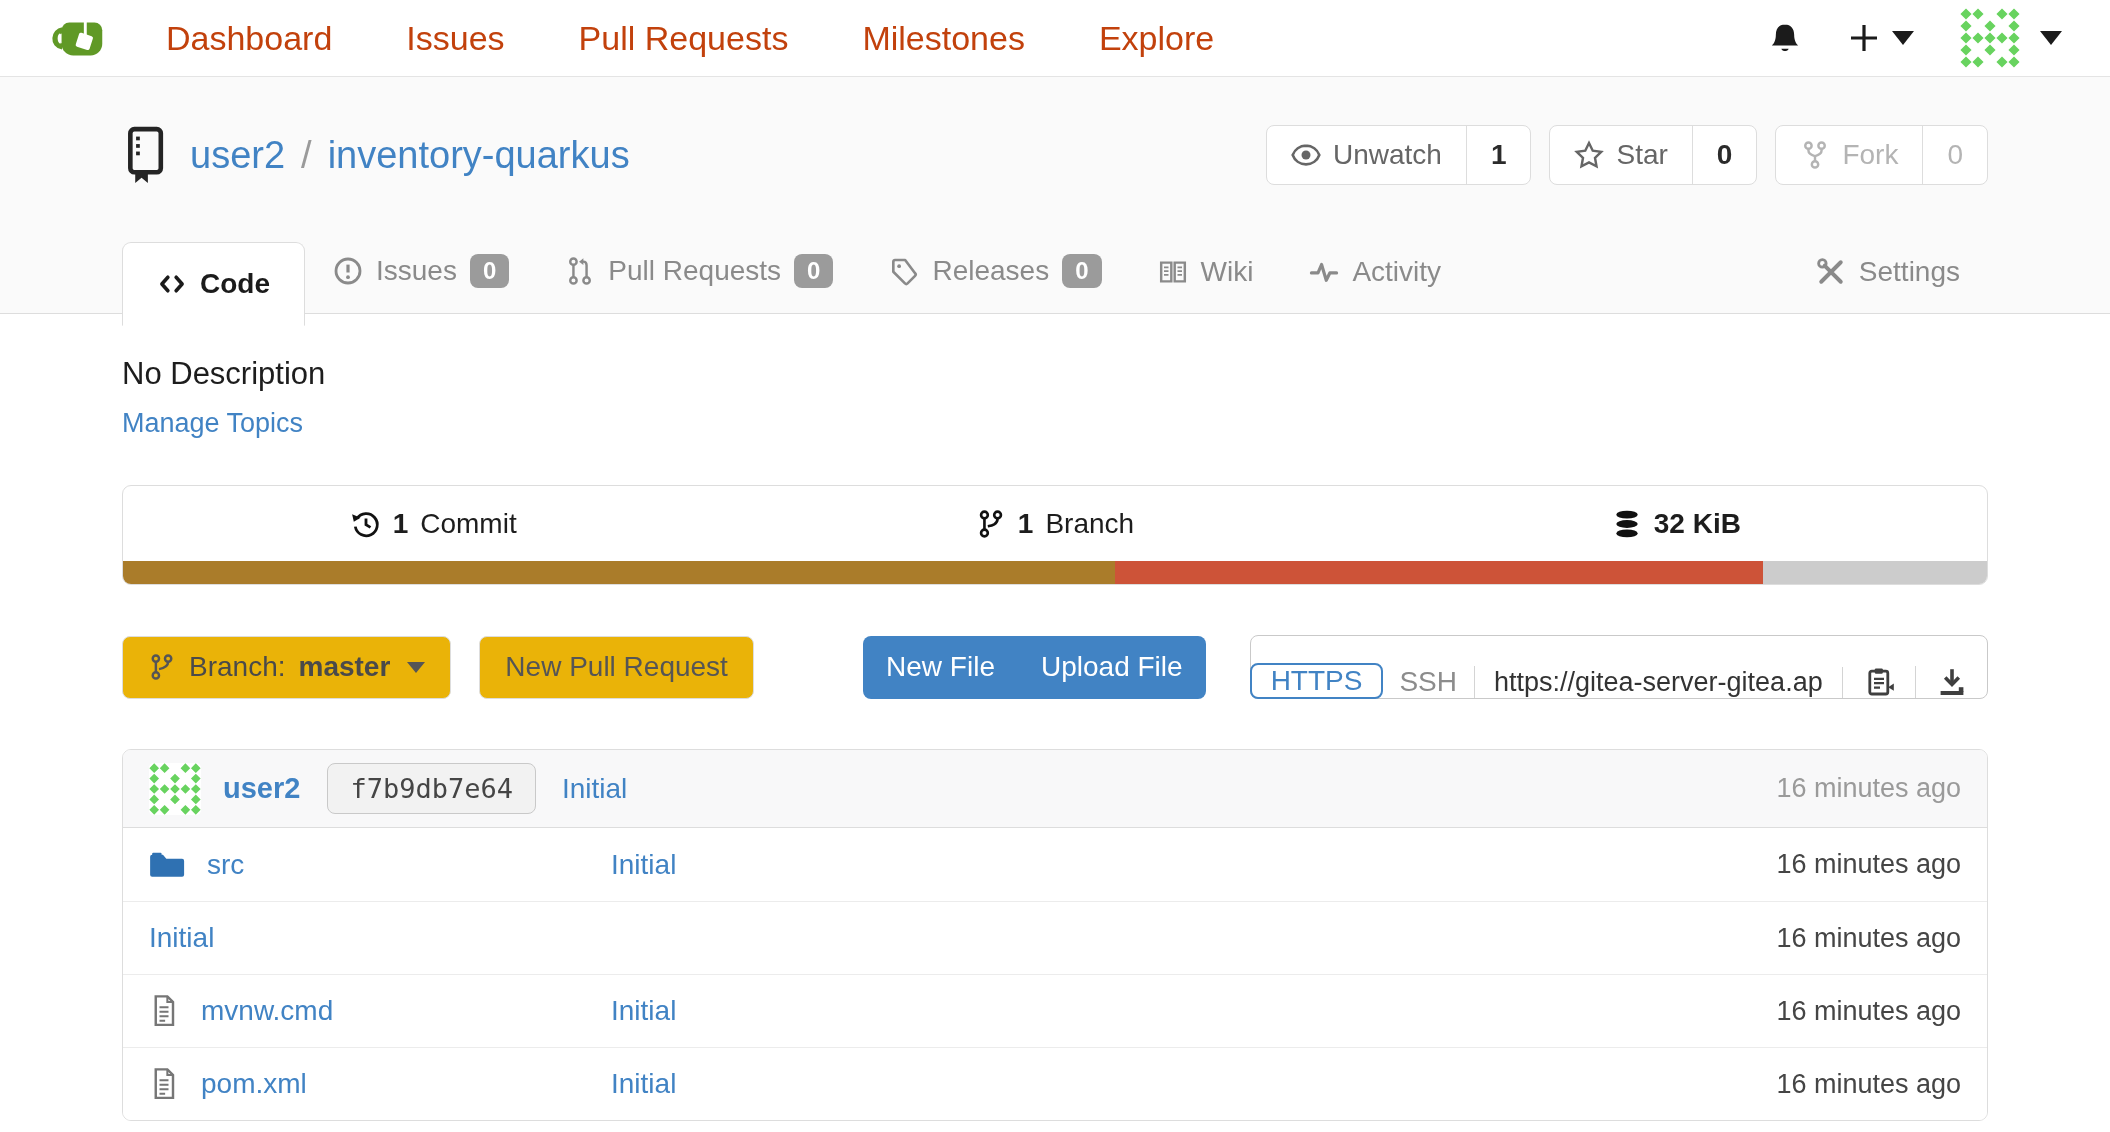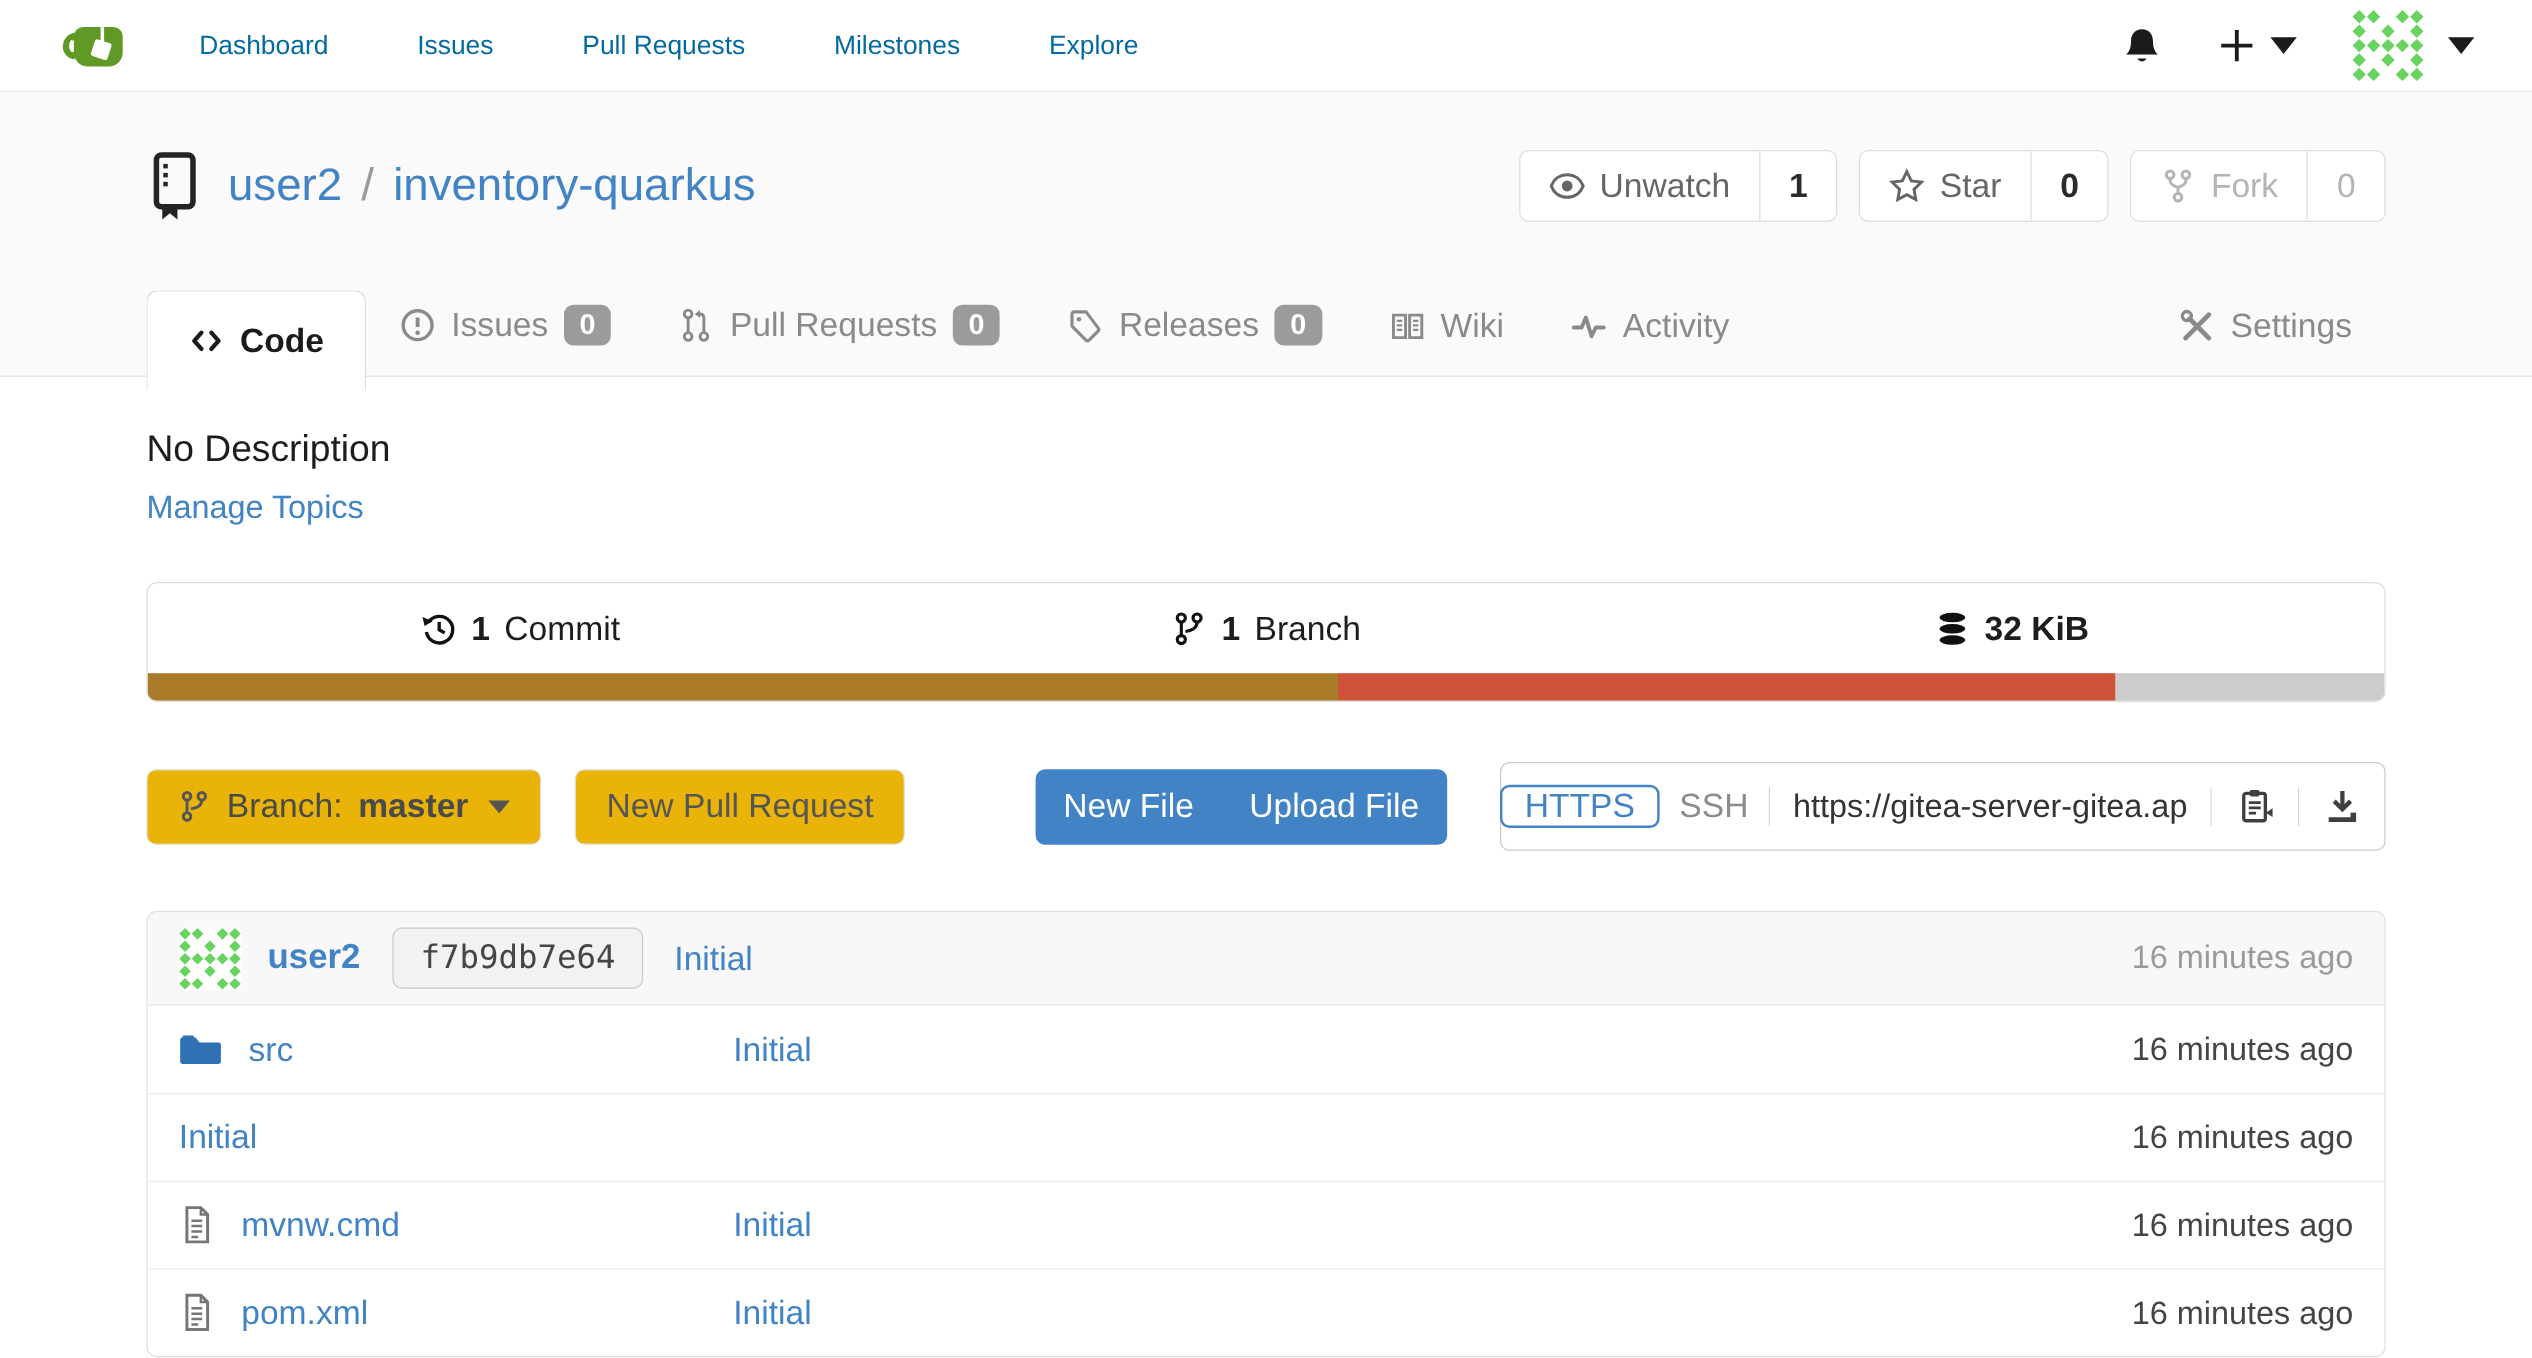--- a/index.html
+++ b/index.html
@@ -6,21 +6,21 @@
   html,body { width:2110px; height:1132px; background:#fff;
     font-family:"Liberation Sans","DejaVu Sans",sans-serif; color:#212121; }
   .container { width:1866px; margin:0 auto; }
   svg { display:block; }
 
   
   .navbar { height:77px; display:flex; align-items:center; padding:0 48px;
     background:#fff; border-bottom:1px solid #e4e4e4; }
   .logo { width:62px; height:62px; }
   .nav-links { display:flex; gap:74px; margin-left:56px; }
-  .nav-link { font-size:22px; color:#0369a1; cursor:pointer; }
+  .nav-link { font-size:34px; color:#c2410c; cursor:pointer; }
   .nav-right { margin-left:auto; display:flex; align-items:center; gap:46px; }
   .bell { width:34px; height:36px; color:#1b1b1b; cursor:pointer; }
   .plus-group, .avatar-group { display:flex; align-items:center; gap:12px; cursor:pointer; }
   .plus-icon { width:32px; height:32px; color:#1b1b1b; }
   .caret { width:0; height:0; border-left:11px solid transparent;
     border-right:11px solid transparent; border-top:14px solid #1b1b1b; }
   .avatar { width:60px; height:60px; border-radius:6px; background:#fff; }
   .avatar-group { gap:20px; }
 
   
@@ -65,21 +65,21 @@
   .toolbar { margin-top:50px; display:flex; align-items:center; }
   .btn-basic { display:flex; align-items:center; gap:13px; background:#eab308; border:1px solid #ddd;
     border-radius:8px; font-size:28px; color:#4a4a4a; height:63px; padding:0 25px; cursor:pointer; }
   .btn-basic .bico { width:28px; height:28px; color:#555; }
   .branch-caret { width:0; height:0; border-left:9px solid transparent; border-right:9px solid transparent;
     border-top:11px solid #555; margin-left:4px; }
   .new-pr { margin-left:28px; color:#555; }
   .toolbar-right { margin-left:auto; display:flex; align-items:center; }
   .blue-group { display:flex; background:#4183c4; border-radius:8px; overflow:hidden; margin-right:44px; }
   .blue-btn { color:#fff; font-size:28px; padding:0 23px; height:63px; display:flex; align-items:center; cursor:pointer; }
-  .clone-group { display:flex; align-items:center; border:1px solid #c9c9c9; border-radius:8px; height:74px; background:#fff; }
+  .clone-group { display:flex; align-items:flex-end; border:1px solid #c9c9c9; border-radius:8px; height:64px; background:#fff; }
   .proto-https { display:flex; align-items:center; padding:0 19px; font-size:28px; color:#4183c4;
     border:2px solid #4183c4; border-radius:8px; margin:-1px; cursor:pointer; background:#fff; z-index:2; }
   .proto-ssh { display:flex; align-items:center; padding:0 17px; font-size:28px; color:#8c8c8c;
     border-right:1px solid #d4d4d4; cursor:pointer; }
   .clone-url { border:none; outline:none; width:368px; padding:0 19px; font-size:27px; color:#333;
     font-family:"Liberation Sans","DejaVu Sans",sans-serif; border-right:1px solid #d4d4d4; }
   .icon-btn { width:72px; display:flex; align-items:center; justify-content:center; cursor:pointer; color:#3f3f3f; }
   .icon-btn + .icon-btn { border-left:1px solid #d4d4d4; }
   .icon-btn svg { width:32px; height:32px; }
 

